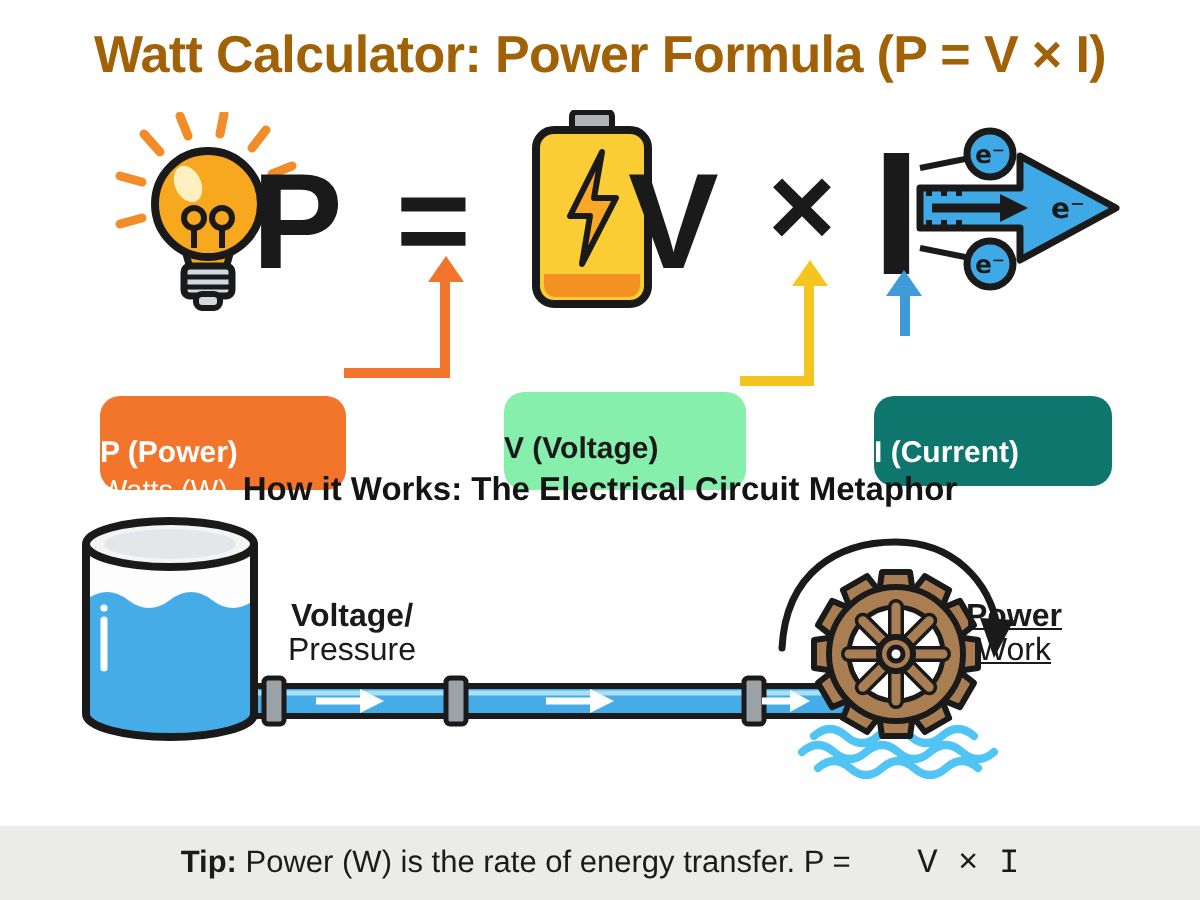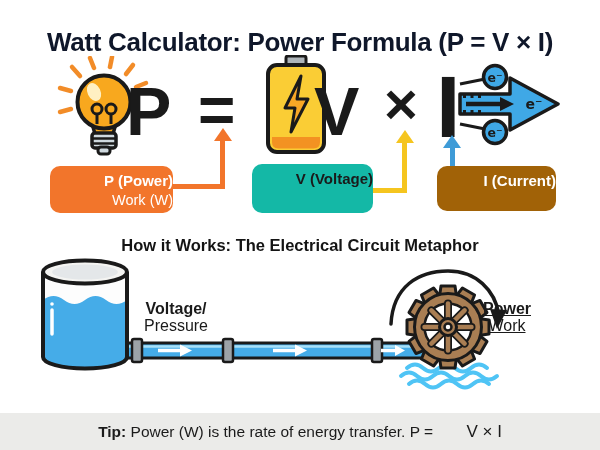--- a/index.html
+++ b/index.html
@@ -1,19 +1,19 @@
 <!DOCTYPE html>
 <html><head>
 <meta charset="utf-8">
 <style>
   html,body{margin:0;padding:0;background:#fff;}
   .stage{position:relative;width:600px;height:450px;background:#FFFFFF;overflow:hidden;
          font-family:"Liberation Sans",sans-serif;color:#1A1A1A;}
-  .title{position:absolute;top:27px;left:0;width:600px;margin:0;text-align:center;
-         font-size:26px;font-weight:bold;letter-spacing:-0.3px;color:#0f172a;white-space:nowrap;}
+  .title{position:absolute;top:12px;left:0;width:600px;margin:0;text-align:center;
+         font-size:26px;font-weight:bold;letter-spacing:-0.3px;color:#a16207;white-space:nowrap;}
   
   .letter{position:absolute;font-weight:bold;color:#1A1A1A;line-height:1;}
   .letter-p{left:126px;top:77px;font-size:68px;}
   .letter-eq{left:198px;top:78px;font-size:64px;}
   .letter-v{left:314px;top:77px;font-size:68px;}
   .letter-times{left:384px;top:75px;font-size:58px;}
   .letter-i{left:436px;top:63px;font-size:88px;}
   
   .icon{position:absolute;}
   .bulb{left:50px;top:56px;width:104px;height:104px;}
@@ -25,42 +25,42 @@
   .c-orange{background:#F2752B;} .c-yellow{background:#F5C51F;} .c-blue{background:#3E9BD7;}
   .oh{left:172px;top:184px;width:53px;height:5px;}
   .ov{left:220px;top:140px;width:5px;height:46px;}
   .ohd{left:214px;top:128px;border-bottom:13px solid #F2752B;}
   .yh{left:370px;top:188px;width:37px;height:5px;}
   .yv{left:402px;top:142px;width:5px;height:50px;}
   .yhd{left:396px;top:130px;border-bottom:13px solid #F5C51F;}
   .bv{left:450px;top:147px;width:5px;height:21px;}
   .bhd{left:443px;top:135px;border-bottom:13px solid #3E9BD7;}
   
-  .box{position:absolute;border-radius:10px;text-align:right;padding-top:5px;box-sizing:border-box;}
+  .box{position:absolute;border-radius:10px;text-align:left;padding-top:19px;box-sizing:border-box;margin-top:32px;}
   .box-p{left:50px;top:166px;width:123px;height:47px;background:#F2752B;color:#FFFFFF;}
-  .box-v{left:252px;top:164px;width:121px;height:49px;background:#14b8a6;color:#1A1A1A;}
-  .box-i{left:437px;top:166px;width:119px;height:45px;background:#a16207;color:#FFFFFF;}
+  .box-v{left:252px;top:164px;width:121px;height:49px;background:#86efac;color:#1A1A1A;}
+  .box-i{left:437px;top:166px;width:119px;height:45px;background:#0f766e;color:#FFFFFF;}
   .box-line1{font-size:15px;font-weight:bold;line-height:20px;}
   .box-line2{font-size:14.5px;line-height:18px;}
   
   .subtitle{position:absolute;top:236px;left:0;width:600px;margin:0;text-align:center;
             font-size:16.5px;font-weight:bold;color:#141414;}
   
   .circuit{position:absolute;left:15px;top:258px;width:570px;height:140px;}
   
   .mlabel{position:absolute;width:110px;text-align:center;font-size:16px;line-height:17px;color:#1A1A1A;}
   .mlabel .l1{font-weight:bold;}
   .lab-volt{left:121px;top:300px;text-align:center;}
   .lab-curr{left:243px;top:300px;}
   .lab-pow{left:452px;top:300px;text-decoration:underline;}
   
   .tipbar{position:absolute;left:0;top:413px;width:600px;height:37px;background:#EBEBE9;
           text-align:center;font-size:15.5px;line-height:37px;color:#1B1B1B;white-space:nowrap;}
   .tip-label{font-weight:bold;}
-  .tip-serif{font-family:Liberation Sans, sans-serif;font-size:17px;margin-left:29px;}
+  .tip-serif{font-family:Liberation Mono, monospace;font-size:17px;margin-left:29px;}
 </style>
 </head>
 <body>
 
 <div class="stage">
 
   <h1 class="title">Watt Calculator: Power Formula (P = V × I)</h1>
 
   <svg class="icon bulb" viewBox="0 0 104 104">
     <g stroke="#F28C28" stroke-width="4.5" stroke-linecap="round">
@@ -120,21 +120,21 @@
   <div class="conn c-orange ov"></div>
   <div class="head ohd"></div>
   <div class="conn c-yellow yh"></div>
   <div class="conn c-yellow yv"></div>
   <div class="head yhd"></div>
   <div class="conn c-blue bv"></div>
   <div class="head bhd"></div>
 
   <div class="box box-p">
     <div class="box-line1">P (Power)</div>
-    <div class="box-line2">Work (W)</div>
+    <div class="box-line2">Watts (W)</div>
   </div>
   <div class="box box-v">
     <div class="box-line1">V (Voltage)</div>
   </div>
   <div class="box box-i">
     <div class="box-line1">I (Current)</div>
   </div>
 
   <h2 class="subtitle">How it Works: The Electrical Circuit Metaphor</h2>
 

